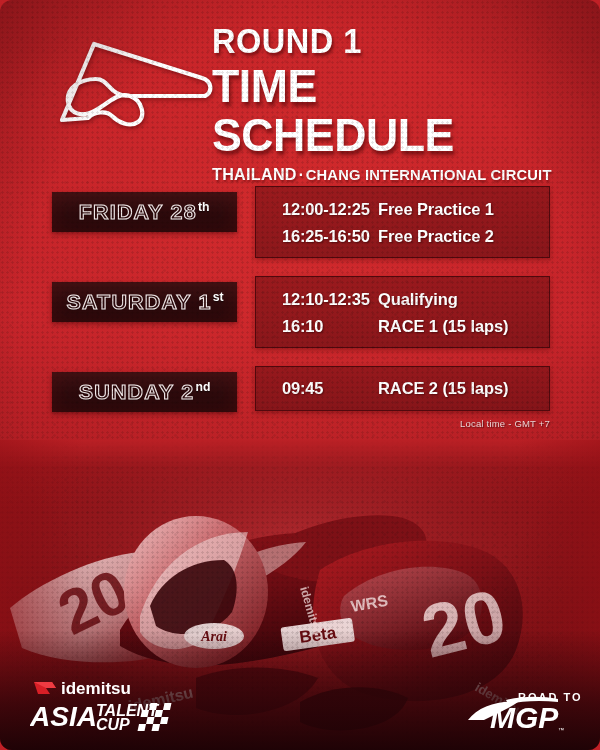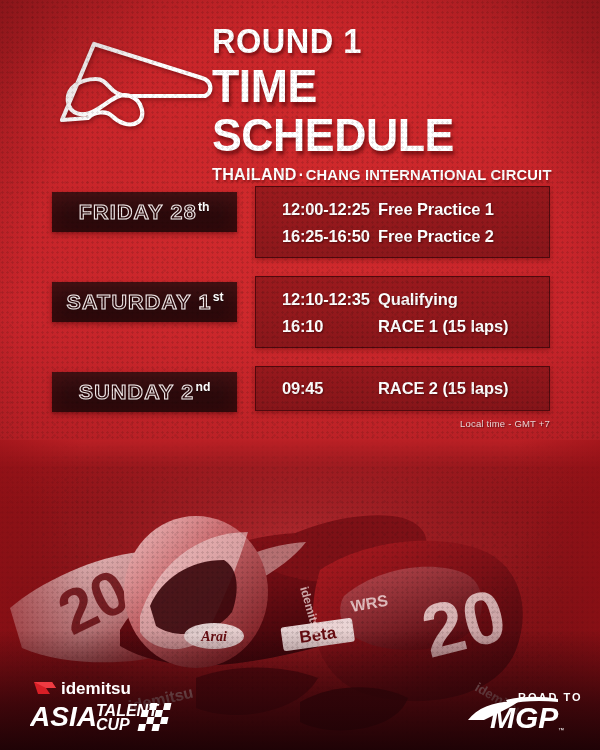--- a/index.html
+++ b/index.html
@@ -7,20 +7,21 @@
     width:600px;height:750px;overflow:hidden;
     font-family:"Liberation Sans", sans-serif;
     background:#c02026;
   }
   .poster{
     position:relative;width:600px;height:750px;overflow:hidden;
     background:
       radial-gradient(ellipse 75% 60% at 50% 30%, rgba(220,48,48,0.55) 0%, rgba(150,18,22,0.0) 72%),
       radial-gradient(ellipse 120% 95% at 50% 42%, rgba(0,0,0,0.0) 48%, rgba(88,8,12,0.55) 100%),
       linear-gradient(180deg,#c22227 0%, #c5242a 42%, #a81a20 72%, #5d0d11 100%);
+    border-radius: 12px;
   }
   
   .texture{
     position:absolute;inset:0;pointer-events:none;opacity:.5;mix-blend-mode:multiply;
     background-image:
       radial-gradient(rgba(0,0,0,.22) 1px, transparent 1.4px),
       radial-gradient(rgba(255,255,255,.12) 1px, transparent 1.3px),
       radial-gradient(rgba(0,0,0,.14) 1px, transparent 1.6px);
     background-size:5px 5px, 7px 7px, 11px 11px;
     background-position:0 0, 2px 3px, 5px 1px;

